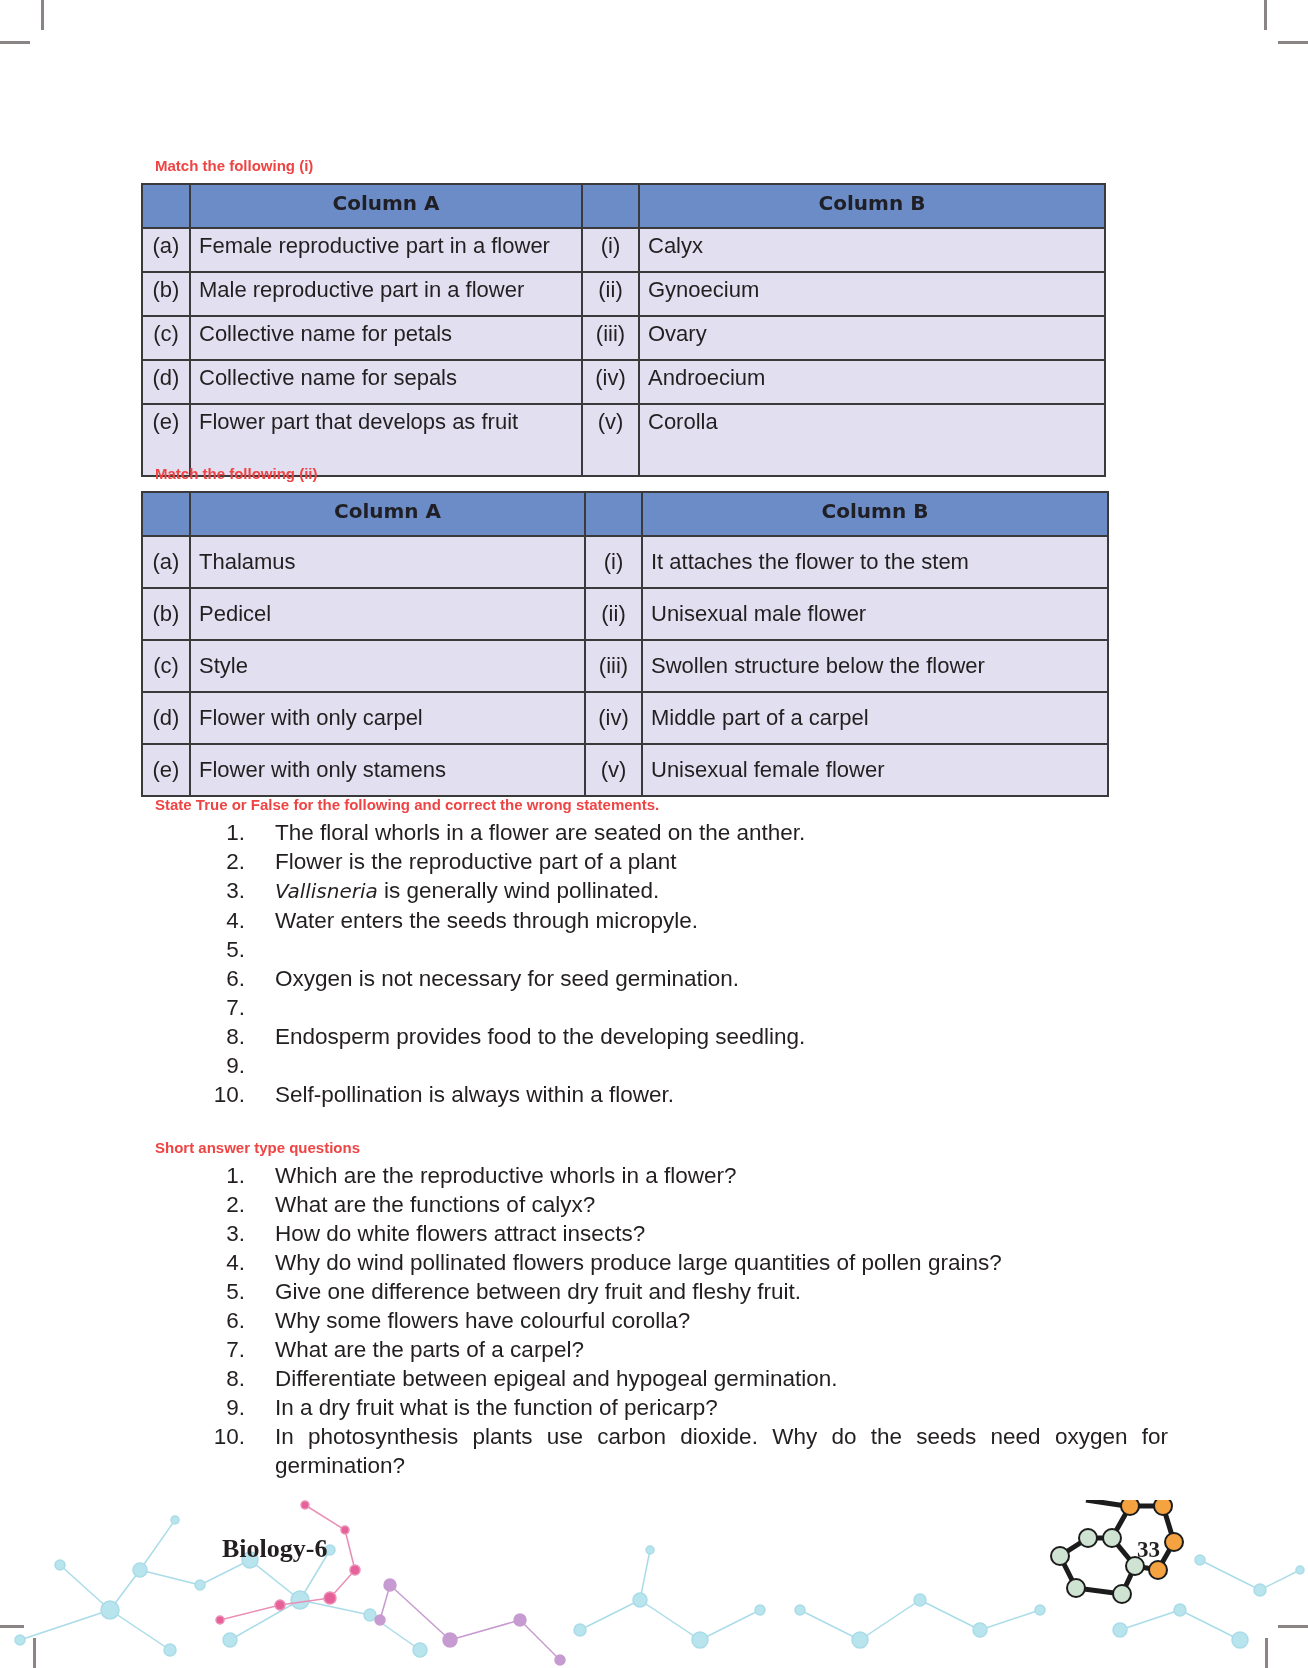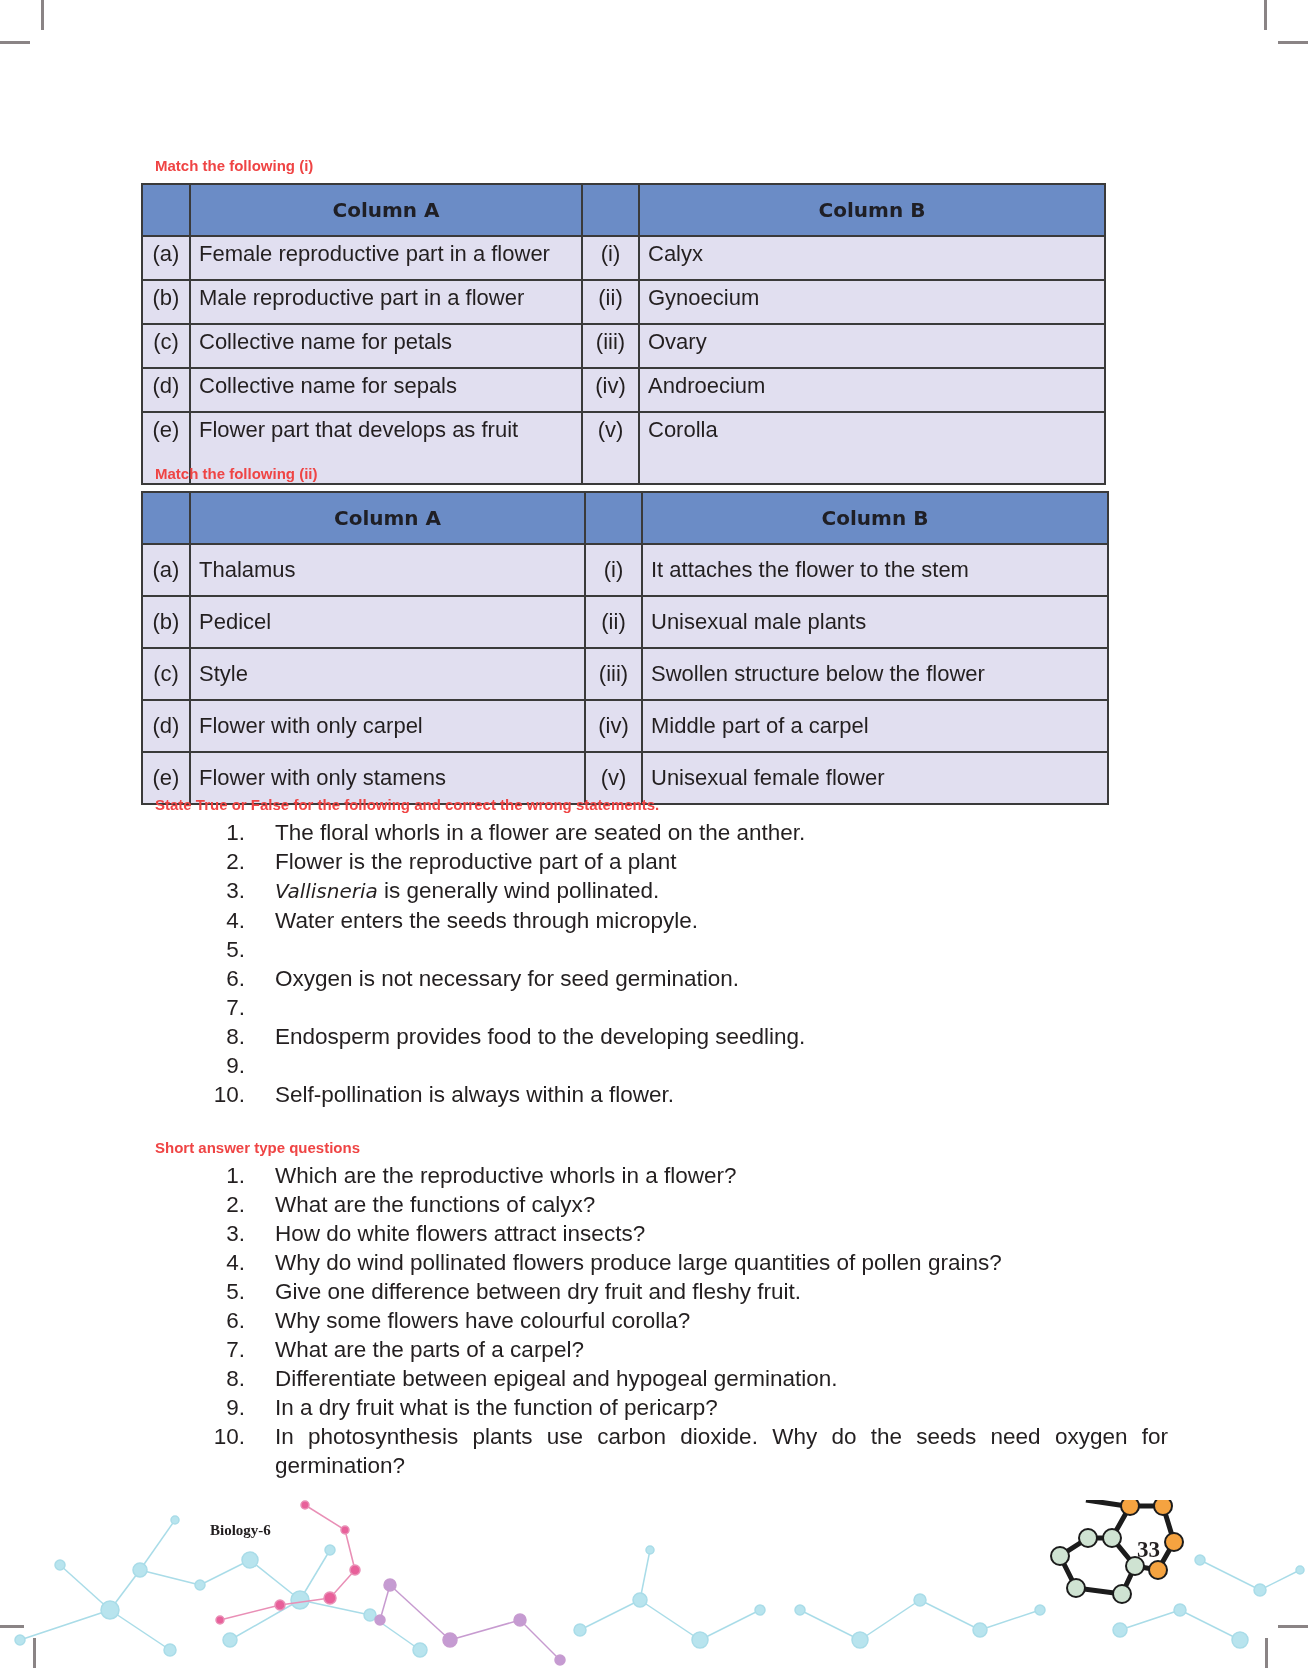--- a/index.html
+++ b/index.html
@@ -18,21 +18,21 @@
       position: absolute; left: 141px; border-collapse: collapse;
       background: #e1dff0; font-size: 22px; color: #231f20;
     }
     table.match td, table.match th {
       border: 2px solid #3a3a3a; padding: 12px 8px; vertical-align: top;
       white-space: nowrap;
     }
     table.match thead th {
       background: #6b8cc6; font-weight: bold; font-size: 20px;
       font-family: "DejaVu Sans", sans-serif; text-align: center; color: #1f1f25;
-      padding: 13px 0; height: 44px; box-sizing: border-box;
+      padding: 6px 0; height: 44px; box-sizing: border-box;
     }
     table.match td.lab { text-align: center; padding: 0 4px; }
     #t1 { top: 183px; width: 965px; }
     #t1 tbody tr { height: 36px; }
     #t1 tbody tr.last { height: 72px; }
     #t1 td { padding-top: 4px; }
     #t2 { top: 491px; width: 968px; }
     #t2 tbody td { vertical-align: middle; }
     #t2 tbody tr:nth-child(1) { height: 45px; }
     #t2 tbody tr:nth-child(2) { height: 45px; }
@@ -46,21 +46,21 @@
     }
     ol.qlist li { display: flex; }
     ol.qlist .num { width: 75px; text-align: right; padding-right: 30px; flex: none; }
     ol.qlist .txt { flex: 1; text-align: justify; }
     ol.qlist .txt em { font-style: italic; font-family: "DejaVu Sans", sans-serif; font-size: 20px; }
     #tf-list { top: 818px; }
     #sa-list { top: 1161px; }
     .footer-bg { position: absolute; left: 0; top: 1490px; width: 1308px; height: 178px; }
     .footer-title {
       position: absolute; left: 210px; top: 1522px; font-family: "Liberation Serif", serif;
-      font-weight: bold; font-size: 15px; color: #231f20; margin: 0;
+      font-weight: bold; font-size: 26px; color: #231f20; margin: 12px;
     }
     .page-badge { position: absolute; left: 1050px; top: 1500px; width: 180px; height: 140px; }
     .page-num {
       position: absolute; left: 1137px; top: 1537px; font-family: "Liberation Serif", serif;
       font-weight: bold; font-size: 23px; color: #231f20;
     }
   </style>
 </head>
 <body>
 
@@ -143,21 +143,21 @@
     <tr>
       <td class="lab">(a)</td>
       <td>Thalamus</td>
       <td class="lab">(i)</td>
       <td>It attaches the flower to the stem</td>
     </tr>
     <tr>
       <td class="lab">(b)</td>
       <td>Pedicel</td>
       <td class="lab">(ii)</td>
-      <td>Unisexual male plants</td>
+      <td>Unisexual male flower</td>
     </tr>
     <tr>
       <td class="lab">(c)</td>
       <td>Style</td>
       <td class="lab">(iii)</td>
       <td>Swollen structure  below the flower</td>
     </tr>
     <tr>
       <td class="lab">(d)</td>
       <td>Flower with only carpel</td>

